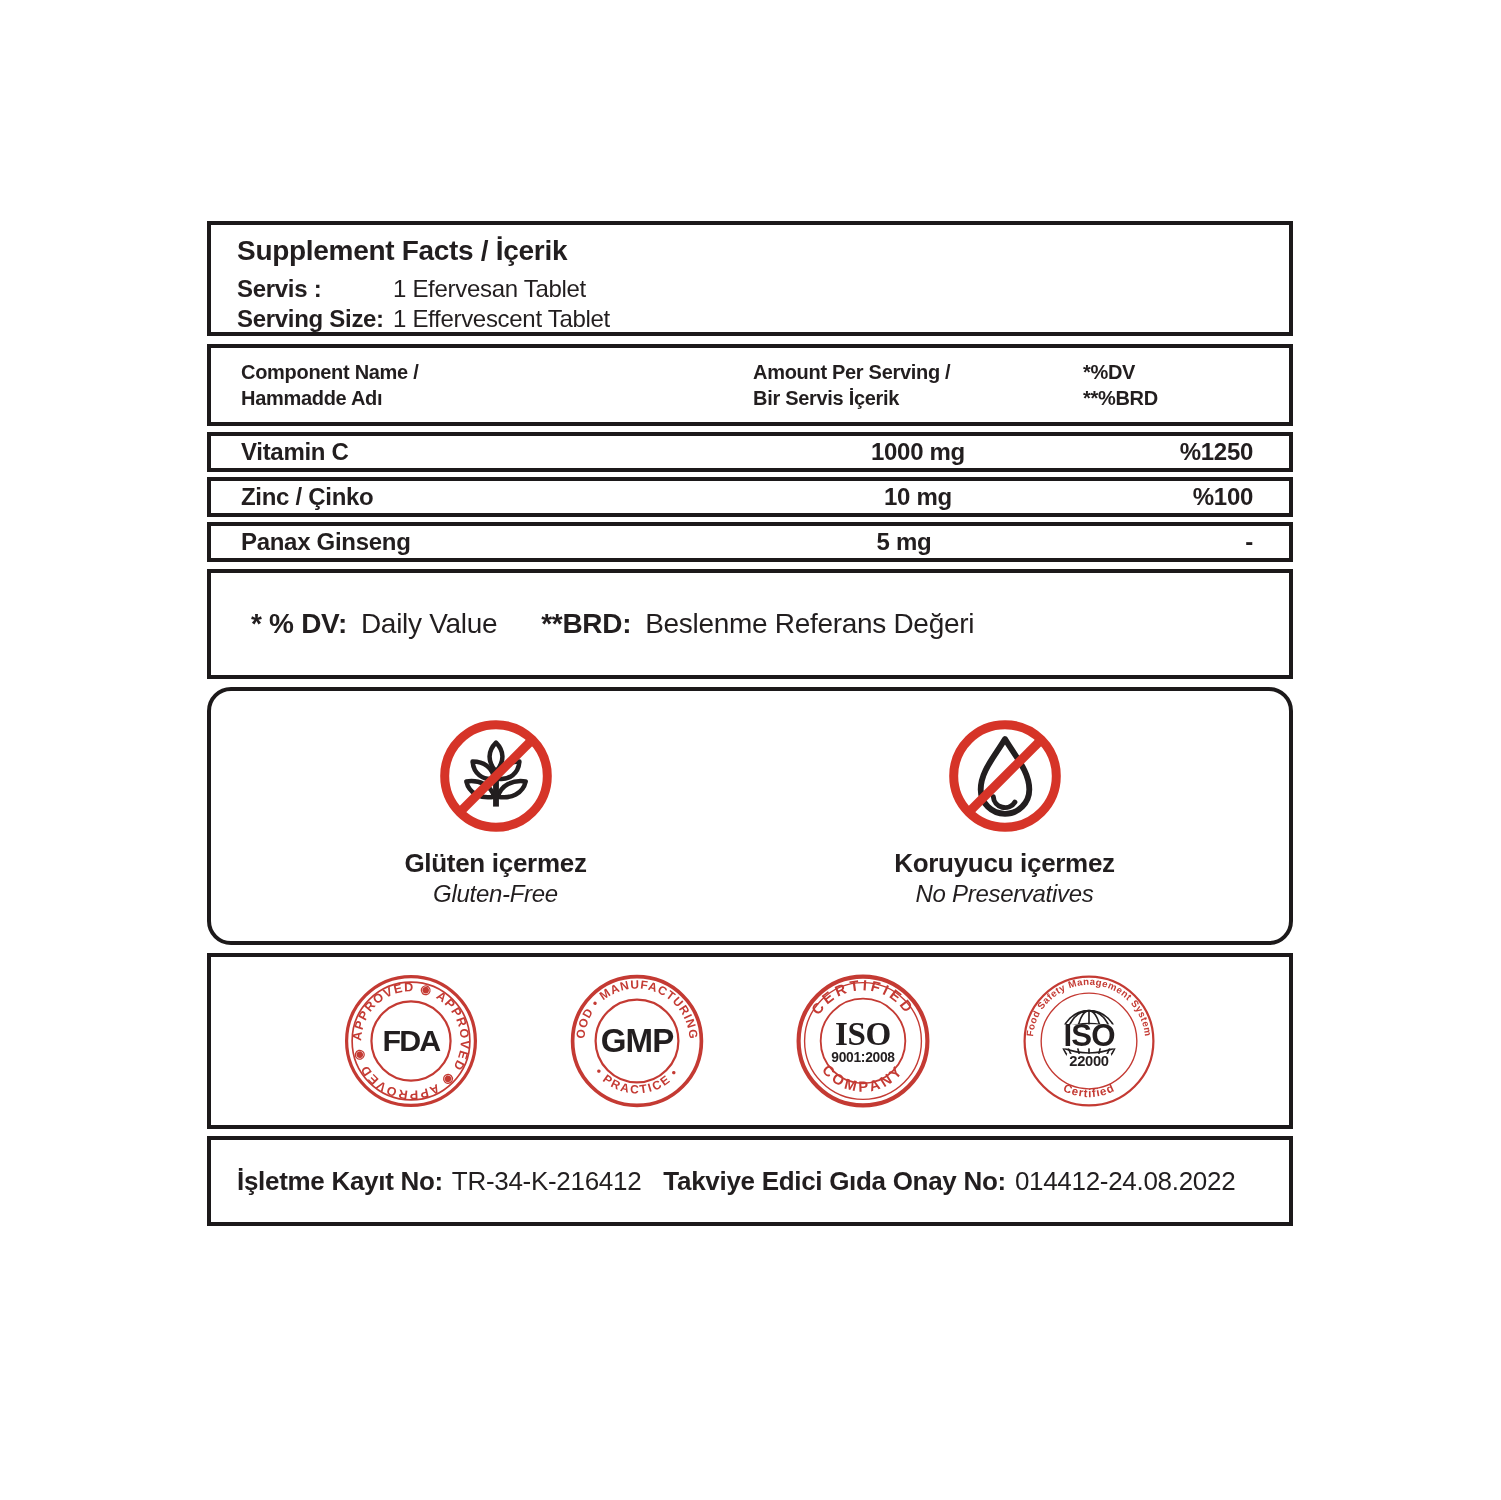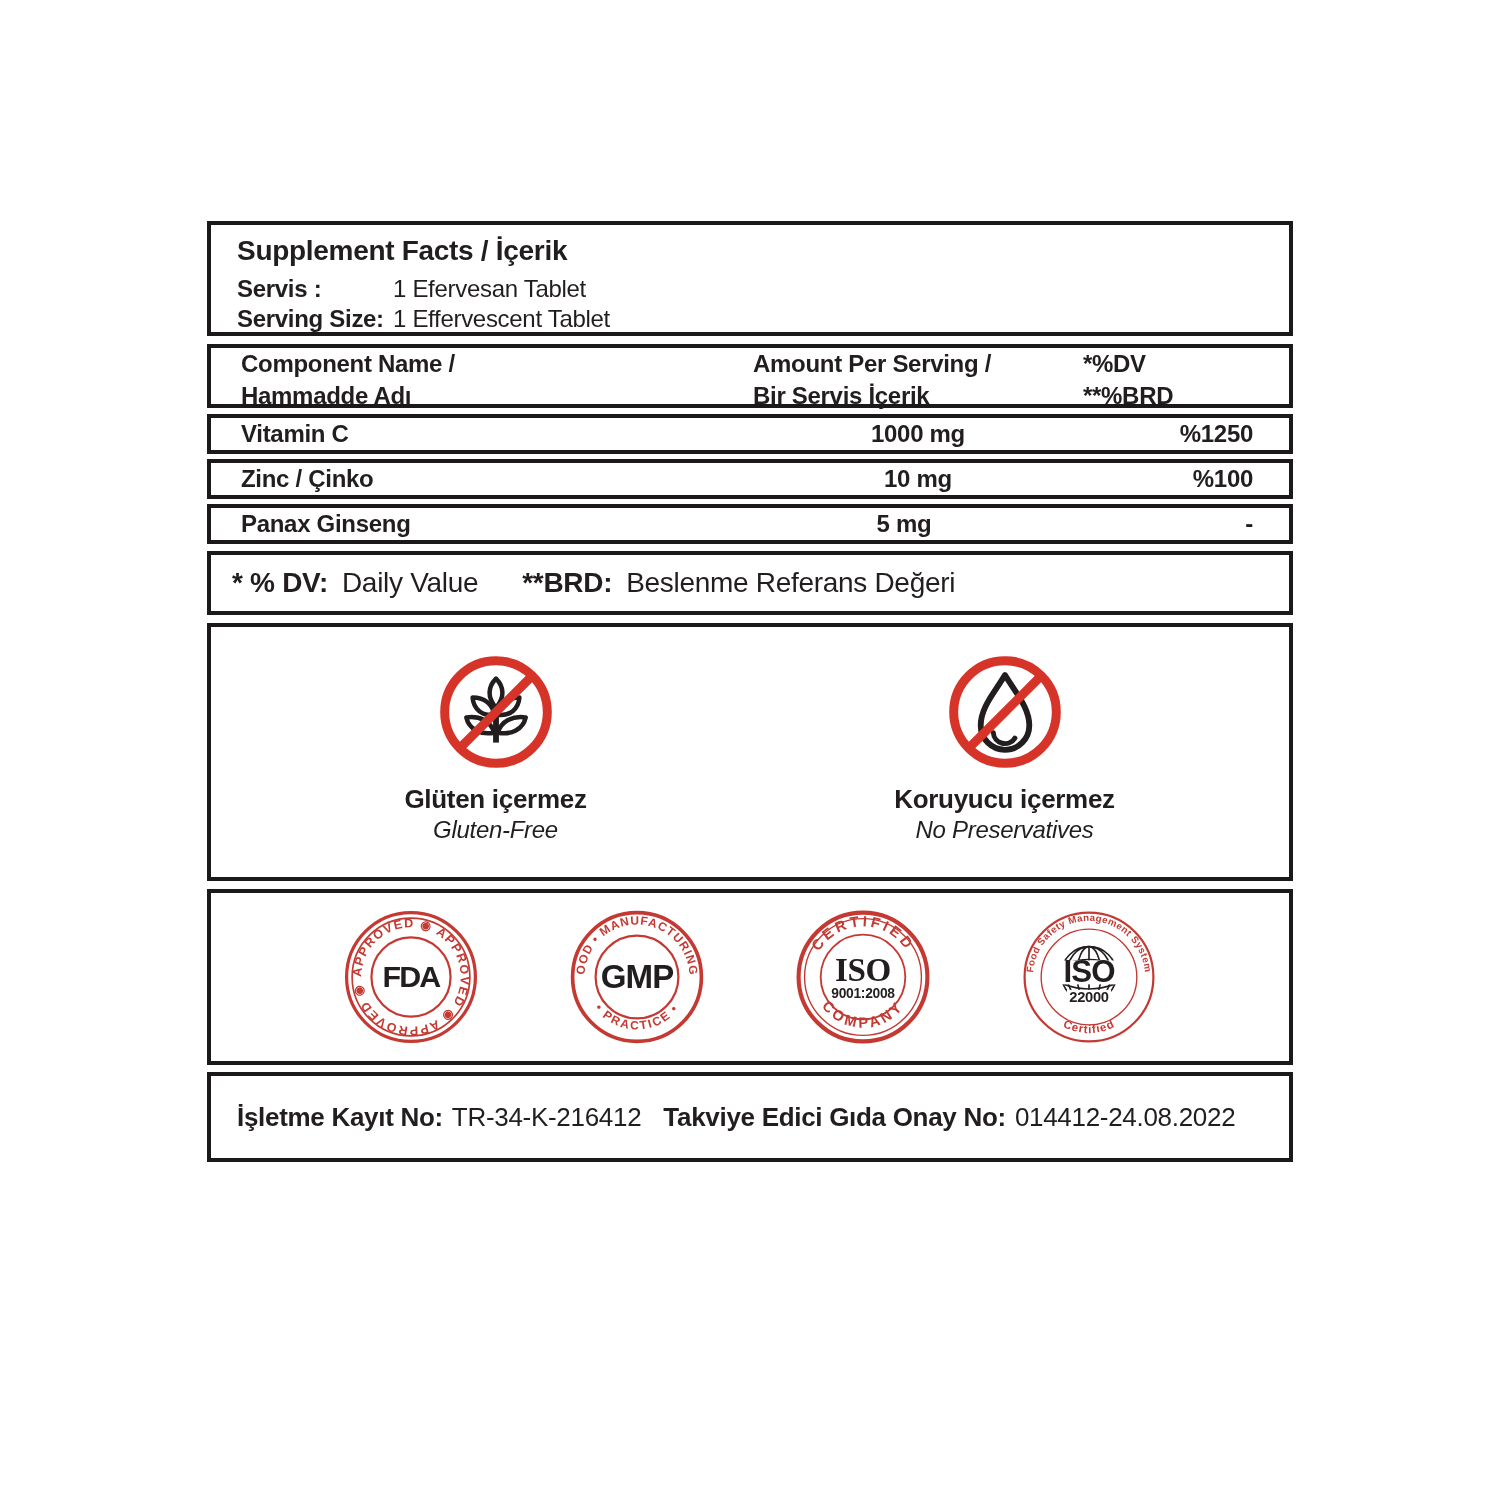--- a/index.html
+++ b/index.html
@@ -14,36 +14,36 @@
 
   
   .hdr { height:115px; margin-bottom:8px; padding:8px 24px 0 26px; }
   .hdr-title { font-size:28px; font-weight:700; margin:2px 0 7px; }
   .srv-row { display:flex; font-size:24px; line-height:1.23; }
   .srv-label { width:156px; font-weight:700; flex:0 0 auto; }
   .srv-value { font-weight:500; }
 
   
   .tgrid { display:grid; grid-template-columns:1fr 330px 170px; padding:0 36px 0 30px; align-items:center; }
-  .thead { height:64px; margin-bottom:6px; font-size:24px; font-weight:700; line-height:1.32; padding-top:0; }
+  .thead { height:82px; margin-bottom:6px; font-size:20px; font-weight:700; line-height:1.32; padding-top:0; }
   .thead .c2 { text-align:left; }
   .thead .c3 { text-align:left; }
   .trow { height:40px; margin-bottom:5px; font-size:24px; font-weight:700; }
   .trow .c2 { text-align:center; }
   .trow .c3 { text-align:right; }
   .trow.last { margin-bottom:7px;gap:14px; }
 
   
-  .note { height:64px; margin-bottom:8px; display:flex; align-items:center; padding:0 21px; font-size:28px; }
+  .note { height:110px; margin-bottom:8px; display:flex; align-items:center; padding:0 40px; font-size:28px; }
   .note .lab { font-weight:700; }
   .note .val { font-weight:500; margin-left:14px; }
   .note .lab2 { margin-left:44px; }
 
   
-  .badges { height:258px; margin-bottom:8px; display:flex; padding:22px 30px 0; }
+  .badges { height:258px; margin-bottom:8px; display:flex; padding:22px 30px 0;border-radius:24px; }
   .badge { flex:1 1 0; display:flex; flex-direction:column; align-items:center; text-align:center; }
   .badge svg { width:126px; height:126px; }
   .badge-tr { font-size:26px; font-weight:700; margin-top:9px; white-space:nowrap; }
   .badge-en { font-size:24px; font-style:italic; font-weight:500; margin-top:1px; }
 
   
   .stamps { height:176px; margin-bottom:7px; display:flex; align-items:center; justify-content:space-between; padding:0 131px; }
   .stamps svg { width:138px; height:138px; }
 
   

